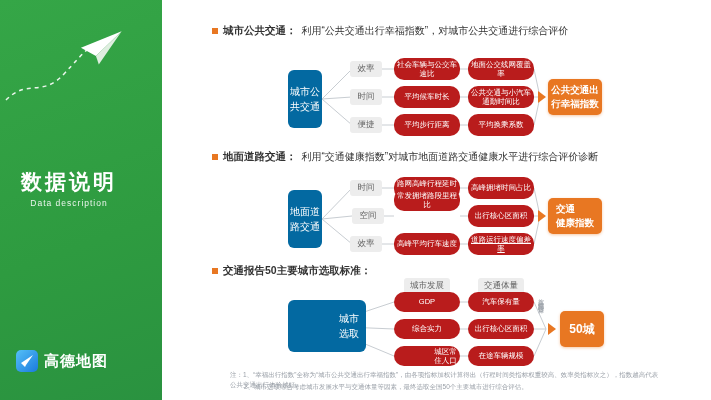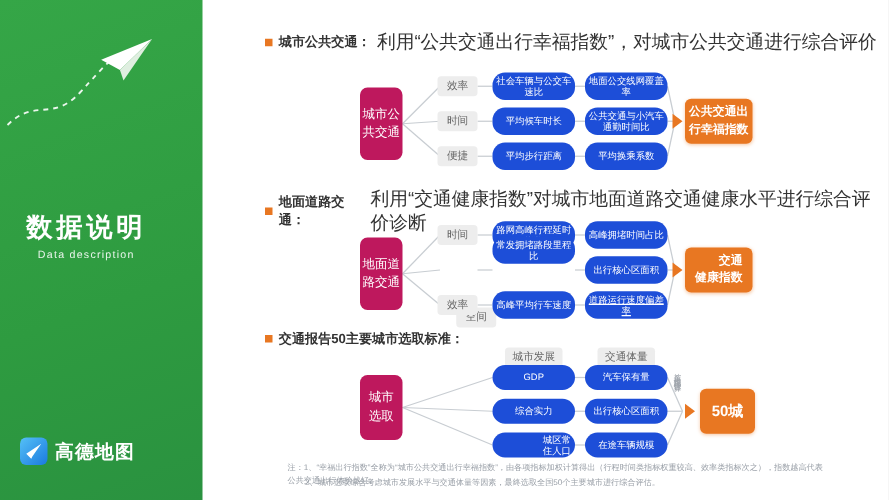--- a/index.html
+++ b/index.html
@@ -14,32 +14,32 @@
             color:rgba(255,255,255,.9);font-size:8.5px;letter-spacing:1px;}
   .logo{position:absolute;left:16px;bottom:28px;display:flex;align-items:center;gap:6px;}
   .logo-icon{width:22px;height:22px;border-radius:5px;
              background:linear-gradient(135deg,#55c0f7,#1a7ade);
              display:flex;align-items:center;justify-content:center;}
   .logo-text{color:#fff;font-size:15px;font-weight:bold;letter-spacing:1px;}
   
   .hdr{position:absolute;display:flex;align-items:center;gap:5px;}
   .hdr .bullet{width:6px;height:6px;background:#e87722;flex:0 0 auto;}
   .hdr .tb{font-size:10.5px;font-weight:bold;color:#333;}
-  .hdr .tr{font-size:15px;color:#333;}
-  .gbox{position:absolute;width:34px;background:#be185d;border-radius:6px;color:#fff;
+  .hdr .tr{font-size:10px;color:#333;text-align:right;}
+  .gbox{position:absolute;width:34px;background:#0369a1;border-radius:6px;color:#fff;
         font-size:10px;line-height:1.5;display:flex;align-items:center;justify-content:center;
         text-align:center;white-space:pre-line;z-index:2;}
   .blabel{position:absolute;width:32px;height:16px;background:#ededed;border-radius:3px;
           color:#666;font-size:8.5px;display:flex;align-items:center;justify-content:center;z-index:2;}
-  .bbox{position:absolute;width:66px;height:22px;background:#1d4ed8;border-radius:10px;color:#fff;
+  .bbox{position:absolute;width:66px;height:22px;background:#b91c1c;border-radius:10px;color:#fff;
         font-size:7.5px;line-height:1.25;display:flex;align-items:center;justify-content:center;
         text-align:center;padding:1px 3px;box-sizing:border-box;word-break:break-all;z-index:2;}
   .bbox.short{height:20px;}
   .obox{position:absolute;background:#e87722;border-radius:5px;color:#fff;font-weight:bold;
-        display:flex;align-items:center;justify-content:center;text-align:right;
+        display:flex;align-items:center;justify-content:center;text-align:left;
         white-space:pre-line;z-index:2;box-shadow:0 1px 3px rgba(232,119,34,.4);}
   .vnote{position:absolute;writing-mode:vertical-rl;font-size:6px;color:#a0a6ad;
          letter-spacing:1px;z-index:3;}
   .footnote{position:absolute;left:230px;width:430px;color:#9aa0a8;font-size:6.5px;line-height:1.6;}
   .wires{position:absolute;left:0;top:0;z-index:1;}
 </style>
 </head>
 <body>
 
 <div class="slide">
@@ -130,36 +130,36 @@
 行幸福指数</div>
 
   <div class="hdr" style="left:212px;top:150px;">
     <span class="bullet"></span>
     <span class="tb">地面道路交通：</span>
     <span class="tr">利用“交通健康指数”对城市地面道路交通健康水平进行综合评价诊断</span>
   </div>
   <div class="gbox" style="left:288px;top:190px;height:58px;">地面道
 路交通</div>
   <div class="blabel" style="left:350px;top:180px;">时间</div>
-  <div class="blabel" style="left:365px;top:208px;margin-top:38px;">空间</div>
+  <div class="blabel" style="left:352px;top:208px;">空间</div>
   <div class="blabel" style="left:350px;top:236px;">效率</div>
   <div class="bbox" style="left:394px;top:177px;">路网高峰行程延时指数</div>
   <div class="bbox" style="left:468px;top:177px;">高峰拥堵时间占比</div>
   <div class="bbox" style="left:394px;top:189px;">常发拥堵路段里程比</div>
   <div class="bbox" style="left:468px;top:205px;">出行核心区面积</div>
   <div class="bbox" style="left:394px;top:233px;">高峰平均行车速度</div>
   <div class="bbox" style="left:468px;top:233px;text-decoration:underline;">道路运行速度偏差率</div>
   <div class="obox" style="left:548px;top:198px;width:54px;height:36px;font-size:9.5px;line-height:1.5;">交通
 健康指数</div>
 
   <div class="hdr" style="left:212px;top:264px;">
     <span class="bullet"></span>
     <span class="tb">交通报告50主要城市选取标准：</span>
   </div>
-  <div class="gbox" style="left:288px;top:300px;height:52px;">城市
+  <div class="gbox" style="left:288px;top:300px;height:52px;padding-left:44px;">城市
 选取</div>
   <div class="blabel" style="left:404px;top:278px;width:46px;">城市发展</div>
   <div class="blabel" style="left:478px;top:278px;width:46px;">交通体量</div>
   <div class="bbox short" style="left:394px;top:292px;">GDP</div>
   <div class="bbox short" style="left:468px;top:292px;">汽车保有量</div>
   <div class="bbox short" style="left:394px;top:319px;">综合实力</div>
   <div class="bbox short" style="left:468px;top:319px;">出行核心区面积</div>
   <div class="bbox short" style="left:394px;top:346px;padding-left:40px;">城区常住人口</div>
   <div class="bbox short" style="left:468px;top:346px;">在途车辆规模</div>
   <div class="vnote" style="left:536px;top:294px;height:72px;">按多维度指标综合计算</div>

